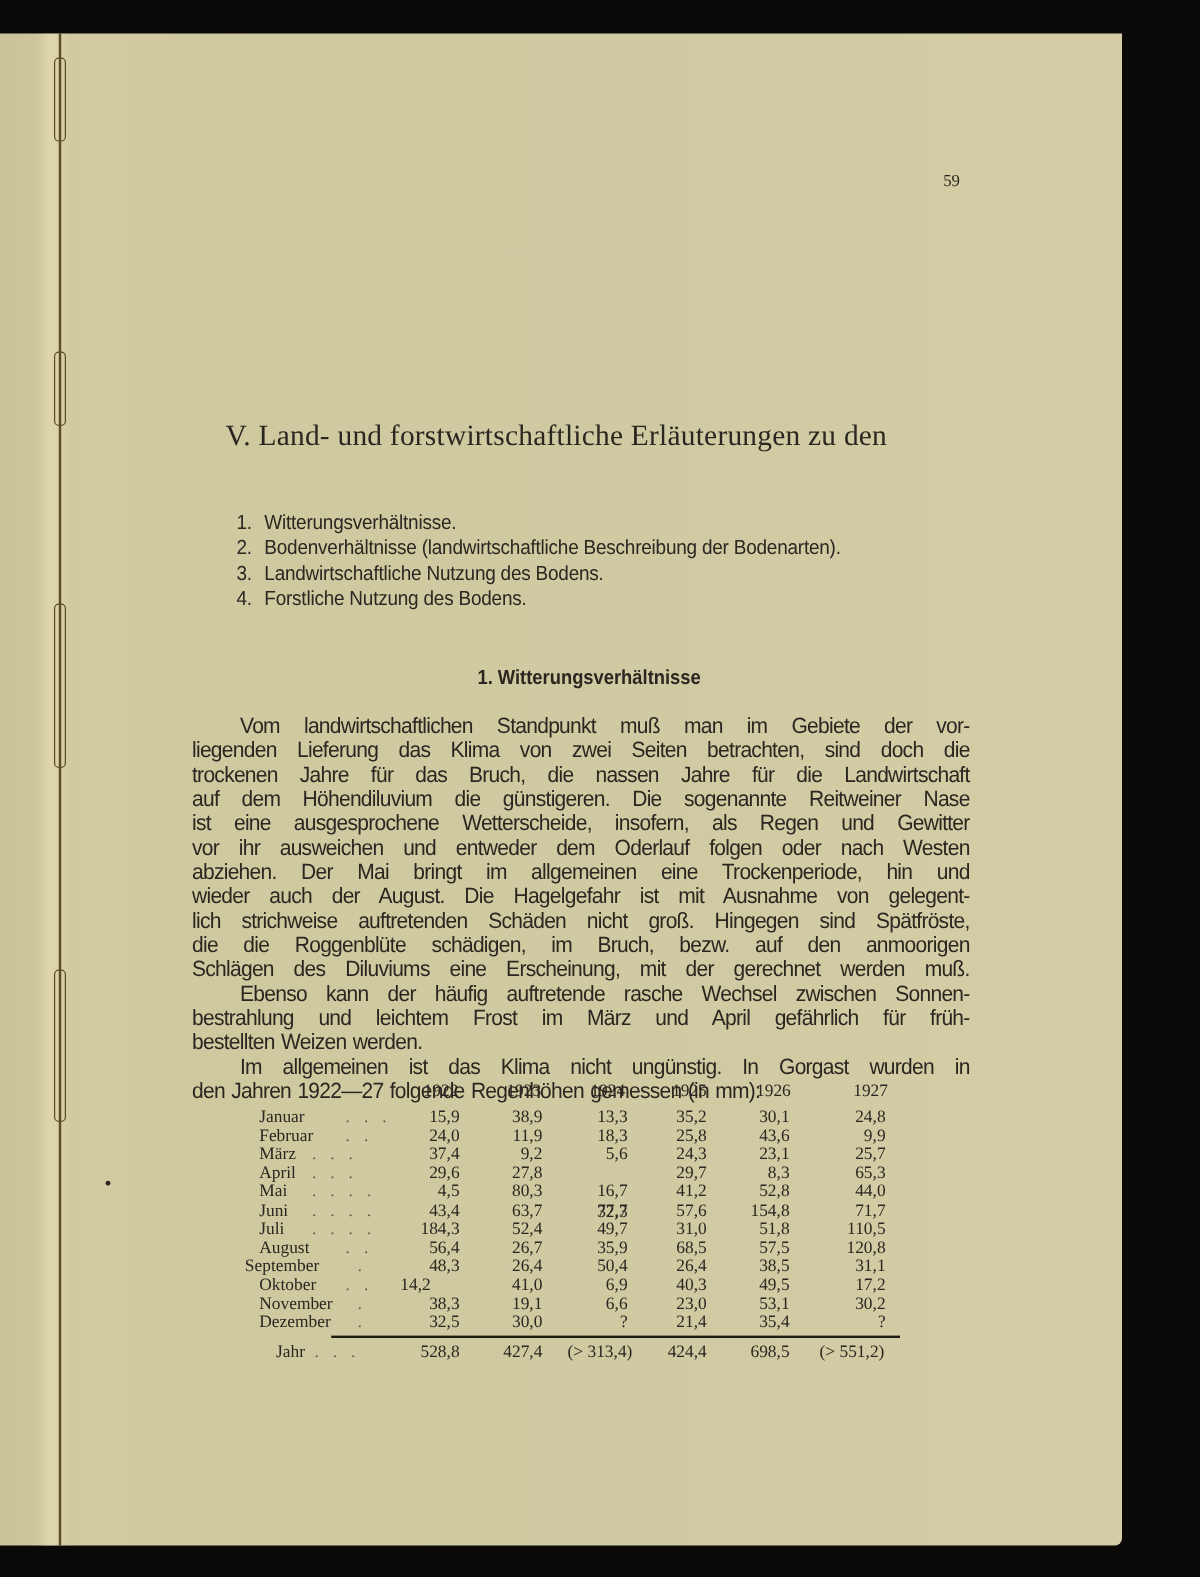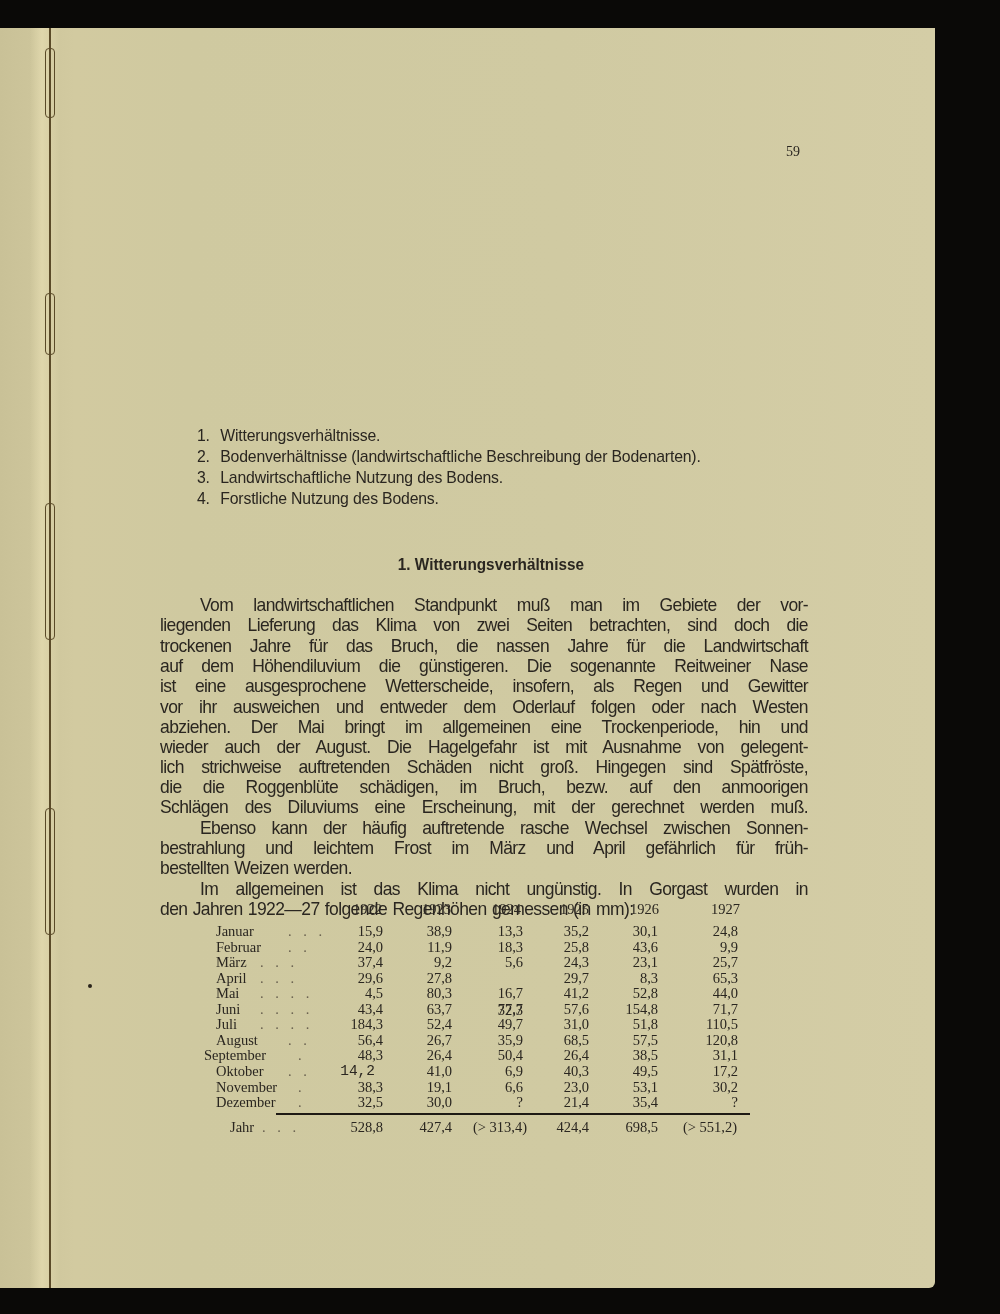--- a/index.html
+++ b/index.html
@@ -90,20 +90,21 @@
   <div class="binding-line"></div>
   <div class="stitch" style="top:20px;height:68px;"></div>
   <div class="stitch" style="top:265px;height:60px;"></div>
   <div class="stitch" style="top:475px;height:135px;"></div>
   <div class="stitch" style="top:780px;height:125px;"></div>
   <div class="speck" style="left:88px;top:956px;"></div>
 
   <div class="page-number">59</div>
 
   <div class="title">
+    <span>V. Land- und forstwirtschaftliche Erläuterungen zu den</span>
   </div>
 
   <div class="toc">
     <div><span class="num">1.</span><span>Witterungsverhältnisse.</span></div>
     <div><span class="num">2.</span><span>Bodenverhältnisse (landwirtschaftliche Beschreibung der Bodenarten).</span></div>
     <div><span class="num">3.</span><span>Landwirtschaftliche Nutzung des Bodens.</span></div>
     <div><span class="num">4.</span><span>Forstliche Nutzung des Bodens.</span></div>
   </div>
 
   <div class="section-heading">1. Witterungsverhältnisse</div>
@@ -201,21 +202,21 @@
       <div class="cell" style="top: 1020.4px; left: 204px; text-align: center;">September</div>
       <div class="cell" style="top: 1020.4px; left: 298px; color: rgb(106, 98, 80); letter-spacing: 4px;">.</div>
       <div class="cell" style="top: 1020.4px; right: 552px;">48,3</div>
       <div class="cell" style="top: 1020.4px; right: 483px;">26,4</div>
       <div class="cell" style="top: 1020.4px; right: 412px;">50,4</div>
       <div class="cell" style="top: 1020.4px; right: 346px;">26,4</div>
       <div class="cell" style="top: 1020.4px; right: 277px;">38,5</div>
       <div class="cell" style="top: 1020.4px; right: 197px;">31,1</div>
       <div class="cell" style="top: 1035.95px; left: 216px;">Oktober</div>
       <div class="cell" style="top: 1035.95px; left: 288px; color: rgb(106, 98, 80); letter-spacing: 4px;">. .</div>
-      <div class="cell" style="top: 1035.95px; right: 560px; font-family: Liberation Mono, monospace;">14,2</div>
+      <div class="cell" style="top: 1035.95px; right: 576px;">14,2</div>
       <div class="cell" style="top: 1035.95px; right: 483px;">41,0</div>
       <div class="cell" style="top: 1035.95px; right: 412px;">6,9</div>
       <div class="cell" style="top: 1035.95px; right: 346px;">40,3</div>
       <div class="cell" style="top: 1035.95px; right: 277px; margin-left: 14px;">49,5</div>
       <div class="cell" style="top: 1035.95px; right: 197px;">17,2</div>
       <div class="cell" style="top: 1051.5px; left: 216px;">November</div>
       <div class="cell" style="top: 1051.5px; left: 298px; color: rgb(106, 98, 80); letter-spacing: 4px;">.</div>
       <div class="cell" style="top: 1051.5px; right: 552px;">38,3</div>
       <div class="cell" style="top: 1051.5px; right: 483px;">19,1</div>
       <div class="cell" style="top: 1051.5px; right: 412px;">6,6</div>

